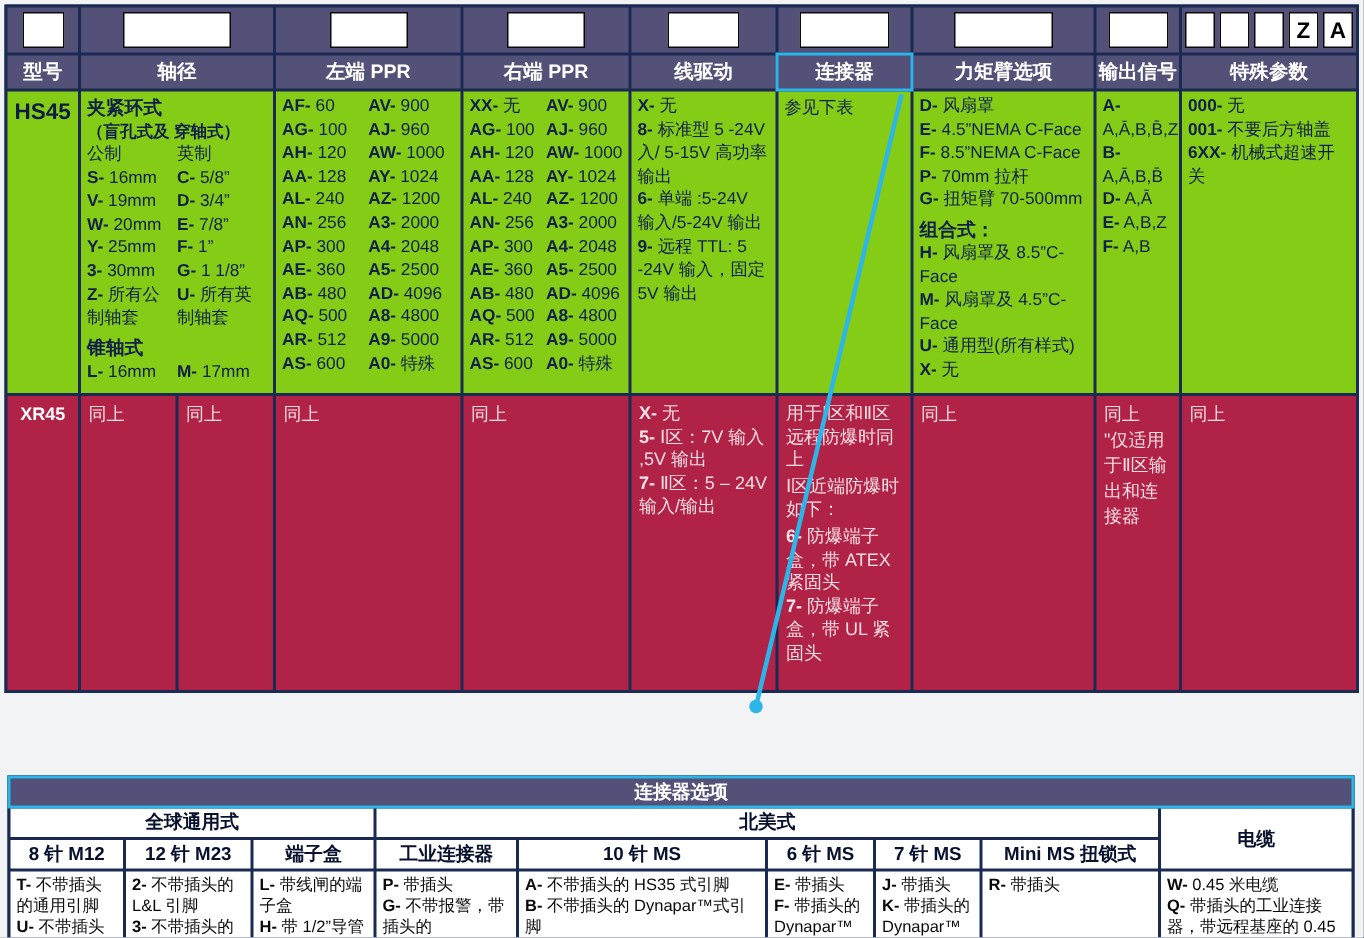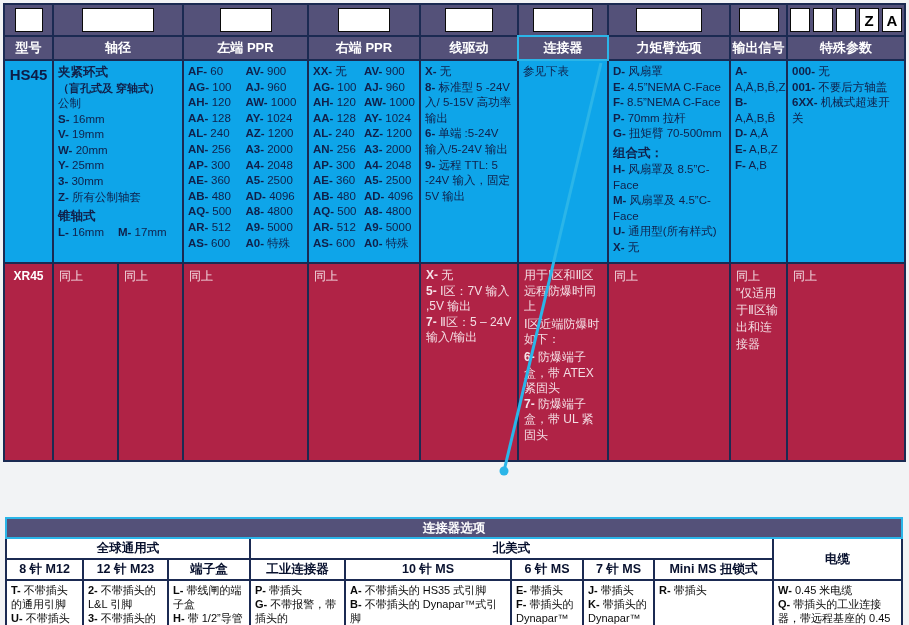--- a/index.html
+++ b/index.html
@@ -7,21 +7,21 @@
     position:relative;width:909px;height:625px;background:#f2f3f5;
     font-family:"Liberation Sans","DejaVu Sans",sans-serif;overflow:hidden;
   }
   .tbl{display:grid;position:absolute;background:#1b2a52;border:2px solid #1b2a52;gap:2px;}
   .main{left:3px;top:3px;
     grid-template-columns:47px 128px 123px 110px 96px 88px 120px 55px 116px;
     grid-template-rows:30px 22px 201px 196px;}
   .conn{left:5px;top:469px;
     grid-template-columns:75px 83px 80px 93px 164px 70px 69px 117px 127px;
     grid-template-rows:18px 19px 19px 72px;margin-top:48px;}
-  .c{background:#0ea5e9;overflow:hidden;}
+  .c{background:#84cc16;overflow:hidden;}
   .prow{background:#545179;display:flex;align-items:center;justify-content:center;gap:3px;}
   .wbox{background:#ffffff;border:1px solid #0a0a0a;height:22px;display:inline-flex;
     align-items:center;justify-content:center;font-weight:bold;font-size:15px;color:#000;}
   .head{background:#545179;color:#ffffff;font-weight:bold;font-size:13px;
     display:flex;align-items:center;justify-content:center;white-space:nowrap;}
   .hl{position:relative;z-index:3;box-shadow:0 0 0 2px #2bb5e8;}
   .light{font-size:11.5px;color:#10204a;padding:3px 4px;}
   .model{font-weight:bold;font-size:15px;text-align:center;padding-top:5px;color:#0d1b45;}
   .red{background:#b02346;color:#f3dce3;font-size:12px;padding:4px 5px;}
   .red .code{color:#f6e2e9;}
@@ -108,20 +108,31 @@
           <div class="subh">公制</div>
           <div>
               <div class="opt"><span class="code">S-</span> 16mm</div>
               <div class="opt"><span class="code">V-</span> 19mm</div>
               <div class="opt"><span class="code">W-</span> 20mm</div>
               <div class="opt"><span class="code">Y-</span> 25mm</div>
               <div class="opt"><span class="code">3-</span> 30mm</div>
               <div class="opt"><span class="code">Z-</span> 所有公制轴套</div>
             </div>
         </div>
+        <div class="col">
+          <div class="subh">英制</div>
+          <div>
+              <div class="opt"><span class="code">C-</span> 5/8”</div>
+              <div class="opt"><span class="code">D-</span> 3/4”</div>
+              <div class="opt"><span class="code">E-</span> 7/8”</div>
+              <div class="opt"><span class="code">F-</span> 1”</div>
+              <div class="opt"><span class="code">G-</span> 1 1/8”</div>
+              <div class="opt"><span class="code">U-</span> 所有英制轴套</div>
+            </div>
+        </div>
       </div>
       <div class="bh" style="margin-top:3px">锥轴式</div>
       <div class="cols">
         <div class="col">
             <div class="opt"><span class="code">L-</span> 16mm</div>
           </div>
         <div class="col">
             <div class="opt"><span class="code">M-</span> 17mm</div>
           </div>
       </div>

